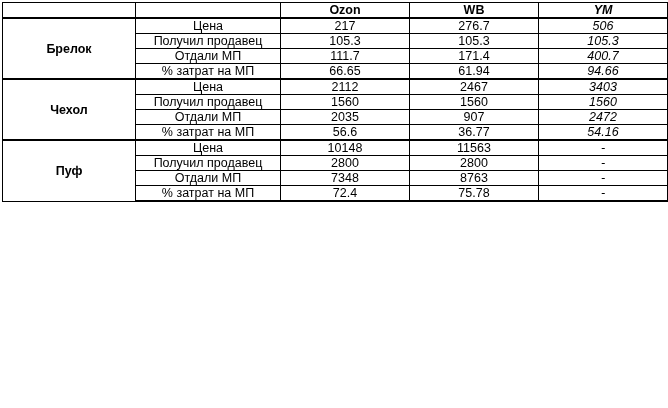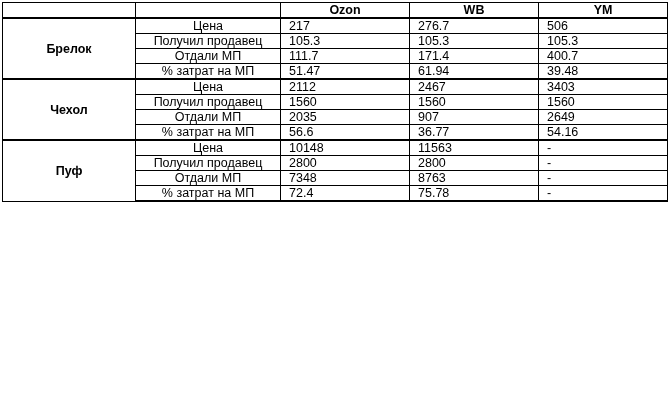--- a/index.html
+++ b/index.html
@@ -63,26 +63,26 @@
     border-top-width: 2px;
     border-bottom-width: 2px;
     border-left-width: 2px;
     margin-top: 40px;
   }
   .metric-cell {
     text-align: center;
     font-size: 12.5px;
   }
   .val-cell {
-    text-align: left;
+    text-align: center;
     font-size: 12.5px;
   }
   tr.group-first td { border-top-width: 2px; }
   tr.group-last td { border-bottom-width: 2px; }
-  .thick-right { border-right-width: 2px; }
+  .thick-right { border-right-width: 2px; font-style: italic; }
 </style>
 </head>
 <body>
 
 <div class="table-wrap">
   <table class="cmp">
     <colgroup>
       <col class="c-group">
       <col class="c-metric">
       <col class="c-val">
@@ -114,43 +114,43 @@
         <td class="val-cell thick-right">105.3</td>
       </tr>
       <tr>
         <td class="metric-cell">Отдали МП</td>
         <td class="val-cell">111.7</td>
         <td class="val-cell">171.4</td>
         <td class="val-cell thick-right">400.7</td>
       </tr>
       <tr class="group-last">
         <td class="metric-cell">% затрат на МП</td>
-        <td class="val-cell">51.47</td>
+        <td class="val-cell">66.65</td>
         <td class="val-cell">61.94</td>
-        <td class="val-cell thick-right">39.48</td>
+        <td class="val-cell thick-right">94.66</td>
       </tr>
 
       <tr class="group-first">
         <td class="group-cell" rowspan="4">Чехол</td>
         <td class="metric-cell">Цена</td>
         <td class="val-cell">2112</td>
         <td class="val-cell">2467</td>
         <td class="val-cell thick-right">3403</td>
       </tr>
       <tr>
         <td class="metric-cell">Получил продавец</td>
         <td class="val-cell">1560</td>
         <td class="val-cell">1560</td>
         <td class="val-cell thick-right">1560</td>
       </tr>
       <tr>
         <td class="metric-cell">Отдали МП</td>
         <td class="val-cell">2035</td>
         <td class="val-cell">907</td>
-        <td class="val-cell thick-right">2649</td>
+        <td class="val-cell thick-right">2472</td>
       </tr>
       <tr class="group-last">
         <td class="metric-cell">% затрат на МП</td>
         <td class="val-cell">56.6</td>
         <td class="val-cell">36.77</td>
         <td class="val-cell thick-right">54.16</td>
       </tr>
 
       <tr class="group-first">
         <td class="group-cell" rowspan="4">Пуф</td>

